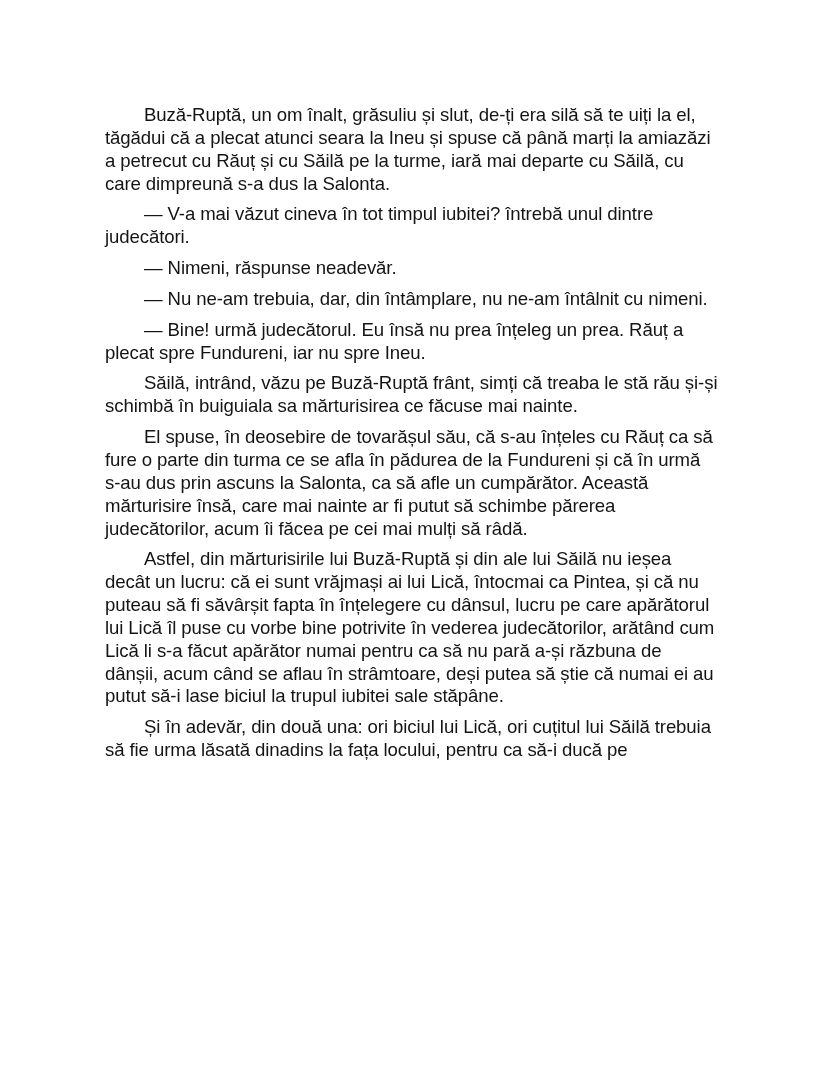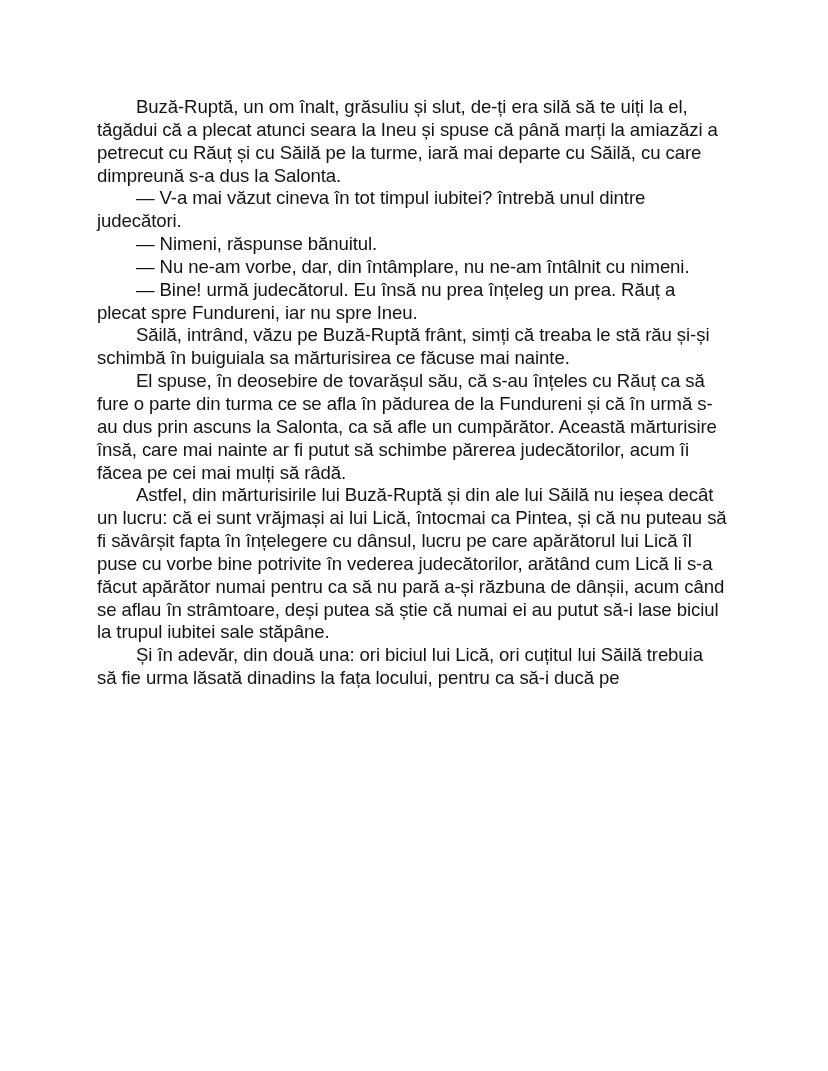--- a/index.html
+++ b/index.html
@@ -18,31 +18,31 @@
       left: 97px;
       top: 96px;
       width: 630px;
       font-family: "Liberation Sans", sans-serif;
       font-size: 18.6px;
       line-height: 22.85px;
       color: #141414;
       letter-spacing: -0.1px;
     }
     .para {
-      margin: 0;
+      margin: 8px;
       text-indent: 39px;
       white-space: normal;
     }
   </style>
 </head>
 <body>
 
 <div class="page">
   <p class="para">Buză-Ruptă, un om înalt, grăsuliu și slut, de-ți era silă să te uiți la el, tăgădui că a plecat atunci seara la Ineu și spuse că până marți la amiazăzi a petrecut cu Răuț și cu Săilă pe la turme, iară mai departe cu Săilă, cu care dimpreună s-a dus la Salonta.</p>
   <p class="para">— V-a mai văzut cineva în tot timpul iubitei? întrebă unul dintre judecători.</p>
-  <p class="para">— Nimeni, răspunse bănuitul.</p>
-  <p class="para">— Nu ne-am vorbe, dar, din întâmplare, nu ne-am întâlnit cu nimeni.</p>
+  <p class="para">— Nimeni, răspunse neadevăr.</p>
+  <p class="para">— Nu ne-am trebuia, dar, din întâmplare, nu ne-am întâlnit cu nimeni.</p>
   <p class="para">— Bine! urmă judecătorul. Eu însă nu prea înțeleg un prea. Răuț a plecat spre Fundureni, iar nu spre Ineu.</p>
   <p class="para">Săilă, intrând, văzu pe Buză-Ruptă frânt, simți că treaba le stă rău și-și schimbă în buiguiala sa mărturisirea ce făcuse mai nainte.</p>
   <p class="para">El spuse, în deosebire de tovarășul său, că s-au înțeles cu Răuț ca să fure o parte din turma ce se afla în pădurea de la Fundureni și că în urmă s-au dus prin ascuns la Salonta, ca să afle un cumpărător. Această mărturisire însă, care mai nainte ar fi putut să schimbe părerea judecătorilor, acum îi făcea pe cei mai mulți să râdă.</p>
   <p class="para">Astfel, din mărturisirile lui Buză-Ruptă și din ale lui Săilă nu ieșea decât un lucru: că ei sunt vrăjmași ai lui Lică, întocmai ca Pintea, și că nu puteau să fi săvârșit fapta în înțelegere cu dânsul, lucru pe care apărătorul lui Lică îl puse cu vorbe bine potrivite în vederea judecătorilor, arătând cum Lică li s-a făcut apărător numai pentru ca să nu pară a-și răzbuna de dânșii, acum când se aflau în strâmtoare, deși putea să știe că numai ei au putut să-i lase biciul la trupul iubitei sale stăpâne.</p>
   <p class="para">Și în adevăr, din două una: ori biciul lui Lică, ori cuțitul lui Săilă trebuia să fie urma lăsată dinadins la fața locului, pentru ca să-i ducă pe</p>
 </div>
 
 </body></html>

